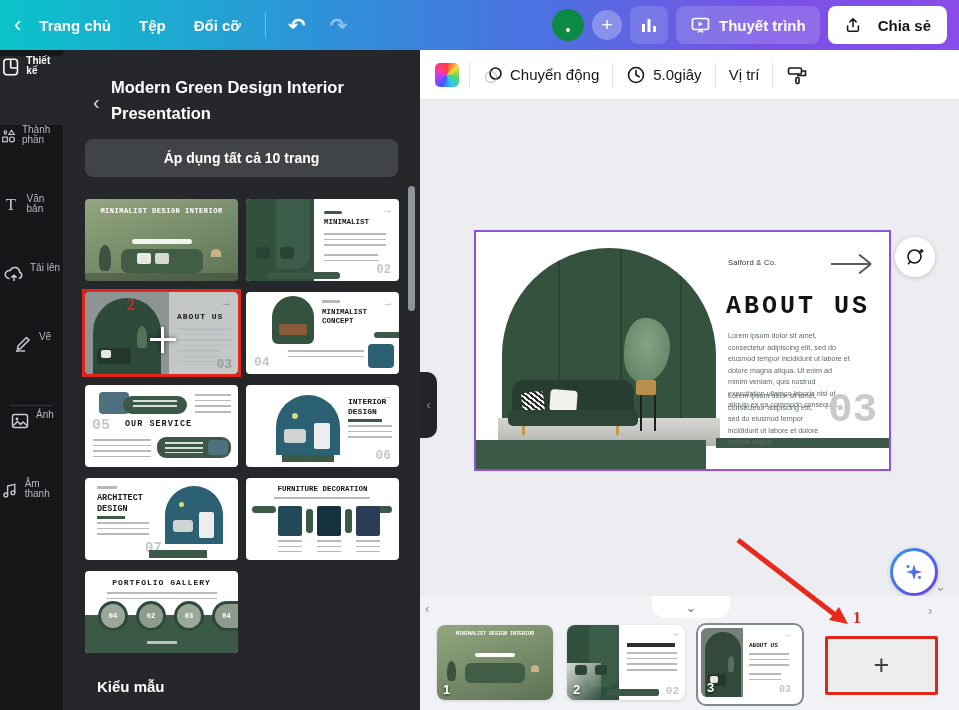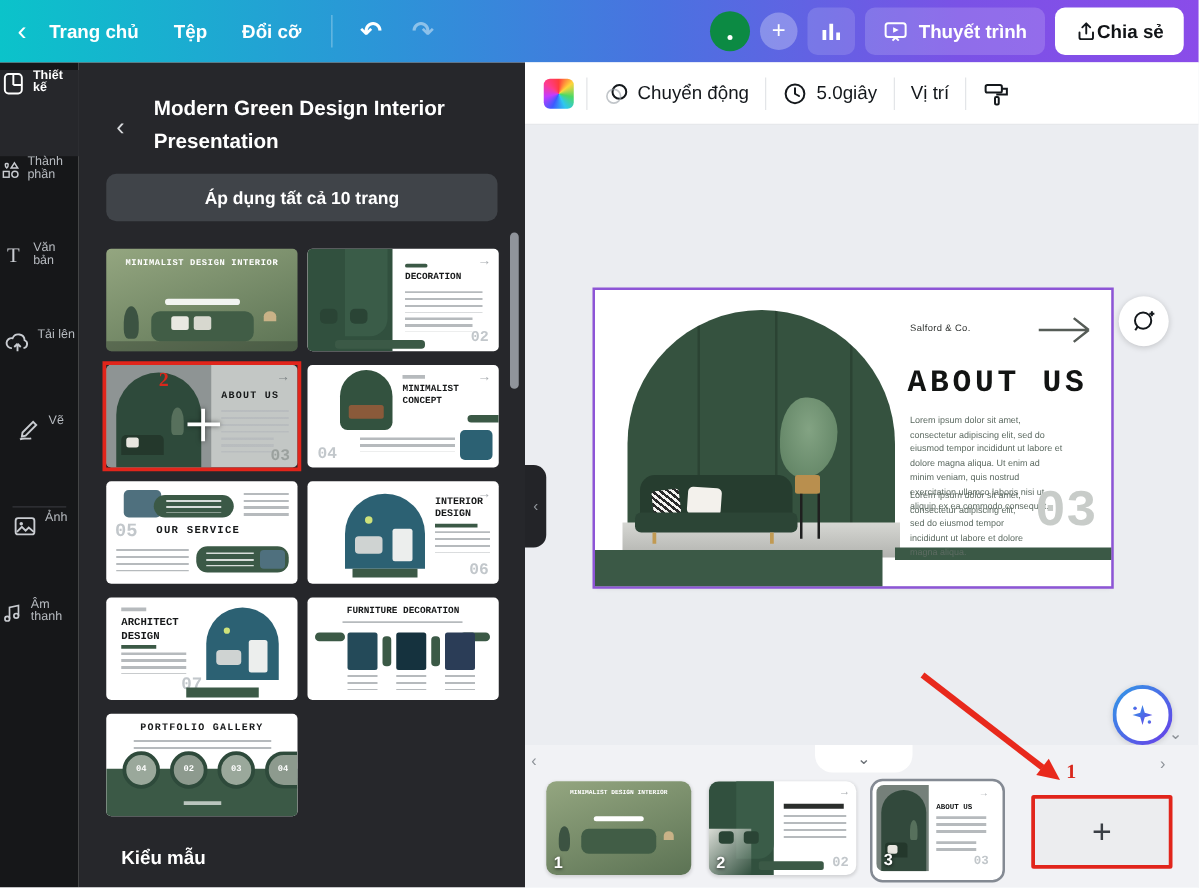--- a/index.html
+++ b/index.html
@@ -19,37 +19,37 @@
   .tb-redo{opacity:.45;}
   .tb-right{margin-left:auto;display:flex;align-items:center;gap:8px;padding-right:12px;}
   .avatar{width:32px;height:32px;border-radius:50%;background:#0c8a43;position:relative;cursor:pointer;}
   .avatar i{position:absolute;left:14px;top:19px;width:4px;height:4px;border-radius:50%;background:#fff;}
   .tb-circle{width:30px;height:30px;border-radius:50%;background:rgba(255,255,255,.28);display:flex;
              align-items:center;justify-content:center;font-size:19px;color:#fff;cursor:pointer;}
   .tb-iconbtn{width:38px;height:38px;border-radius:8px;background:rgba(255,255,255,.14);display:flex;
               align-items:center;justify-content:center;cursor:pointer;}
   .btn-present{display:flex;align-items:center;gap:8px;background:rgba(255,255,255,.16);border-radius:8px;
                height:38px;padding:0 14px;font-size:15px;font-weight:700;cursor:pointer;}
-  .btn-share{display:flex;align-items:center;gap:0;background:#fff;color:#111417;border-radius:8px;
+  .btn-share{display:flex;align-items:center;gap:16px;background:#fff;color:#111417;border-radius:8px;
              height:38px;padding:0 16px;font-size:15px;font-weight:700;cursor:pointer;}
 
   
   .rail{position:absolute;left:0;top:50px;width:63px;height:660px;background:#161719;display:flex;
         flex-direction:column;align-items:stretch;}
   .rail-item{height:69px;display:flex;flex-direction:row;justify-content:center;
              gap:5px;cursor:pointer;color:#b7bbc0;}
   .rail-item.active{background:#26272b;color:#fff;}
   .rail-item .lbl{font-size:10px;line-height:1;}
   .rail-divider{height:1px;background:#34363b;margin:4px 10px;}
   .rail svg{display:block;}
 
   
   .panel{position:absolute;left:63px;top:50px;width:357px;height:660px;background:#26272b;color:#fff;}
   .panel-back{position:absolute;left:30px;top:42px;font-size:20px;color:#d8dadd;cursor:pointer;line-height:1;}
-  .panel-title{position:absolute;left:60px;top:24px;width:290px;font-size:16.5px;font-weight:700;line-height:1.6;}
+  .panel-title{position:absolute;left:48px;top:24px;width:290px;font-size:16.5px;font-weight:700;line-height:1.6;}
   .apply-btn{position:absolute;left:22px;top:89px;width:313px;height:38px;background:#404449;border-radius:8px;
              display:flex;align-items:center;justify-content:center;font-size:14px;font-weight:700;cursor:pointer;}
   .styles-h{position:absolute;left:34px;top:628px;font-size:15px;font-weight:700;}
   .pscroll{position:absolute;left:345px;top:136px;width:7px;height:125px;border-radius:4px;background:#90949b;cursor:pointer;}
 
   .tpl{position:absolute;width:153px;height:82px;border-radius:4px;overflow:hidden;background:#fff;cursor:pointer;}
   .th{font-family:"Liberation Mono","DejaVu Sans Mono",monospace;font-weight:700;color:#17191a;line-height:1.25;}
   .tx{background:repeating-linear-gradient(to bottom,#b6babd 0,#b6babd 1.8px,transparent 1.8px,transparent 5.6px);}
   .txw{background:repeating-linear-gradient(to bottom,rgba(255,255,255,.8) 0,rgba(255,255,255,.8) 1.6px,transparent 1.6px,transparent 5px);}
   .pnum{font-family:"Liberation Mono","DejaVu Sans Mono",monospace;font-weight:700;color:#c2c7cb;}
@@ -237,21 +237,21 @@
     </div>
 
     <div class="tpl" style="left:183px;top:149px">
       <div class="abs" style="left:0;top:0;width:68px;height:82px;background:#31503e">
         <div class="abs" style="left:30px;top:0;width:34px;height:70px;background:#3a5c48;border-radius:0 0 14px 0"></div>
         <div class="abs" style="left:10px;top:48px;width:14px;height:12px;background:#2a4435;border-radius:4px"></div>
         <div class="abs" style="left:34px;top:48px;width:14px;height:12px;background:#2a4435;border-radius:4px"></div>
       </div>
       <span class="abs mini-arrow" style="right:6px;top:5px">→</span>
       <div class="abs grn" style="left:78px;top:12px;width:18px;height:3px;border-radius:2px"></div>
-      <div class="abs th" style="left:78px;top:19px;font-size:7.5px">DECORATION</div>
+      <div class="abs th" style="left:78px;top:19px;font-size:7.5px">MINIMALIST</div>
       <div class="abs tx" style="left:78px;top:34px;width:62px;height:17px"></div>
       <div class="abs tx" style="left:78px;top:55px;width:54px;height:11px"></div>
       <div class="abs pnum" style="right:8px;bottom:4px;font-size:12px">02</div>
       <div class="abs grn" style="left:22px;top:73px;width:72px;height:7px;border-radius:3px"></div>
     </div>
 
     <div class="tpl" style="left:22px;top:242px;background:#c3c7c5">
       <div class="abs" style="left:0;top:0;width:84px;height:82px;background:#8e9494">
         <div class="abs" style="left:8px;top:6px;width:68px;height:76px;background:#2e4a3b;border-radius:34px 34px 0 0"></div>
         <div class="abs" style="left:12px;top:56px;width:34px;height:16px;background:#24382c;border-radius:4px 4px 0 0"></div>

